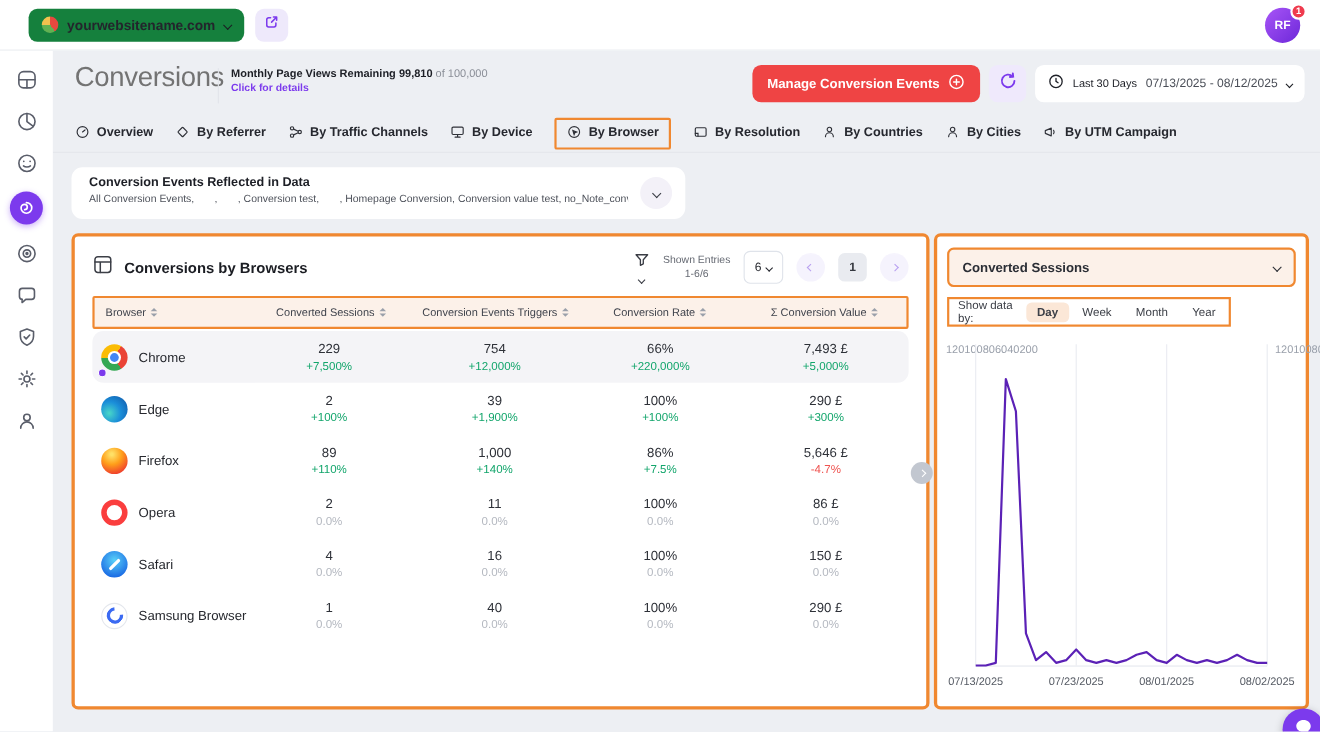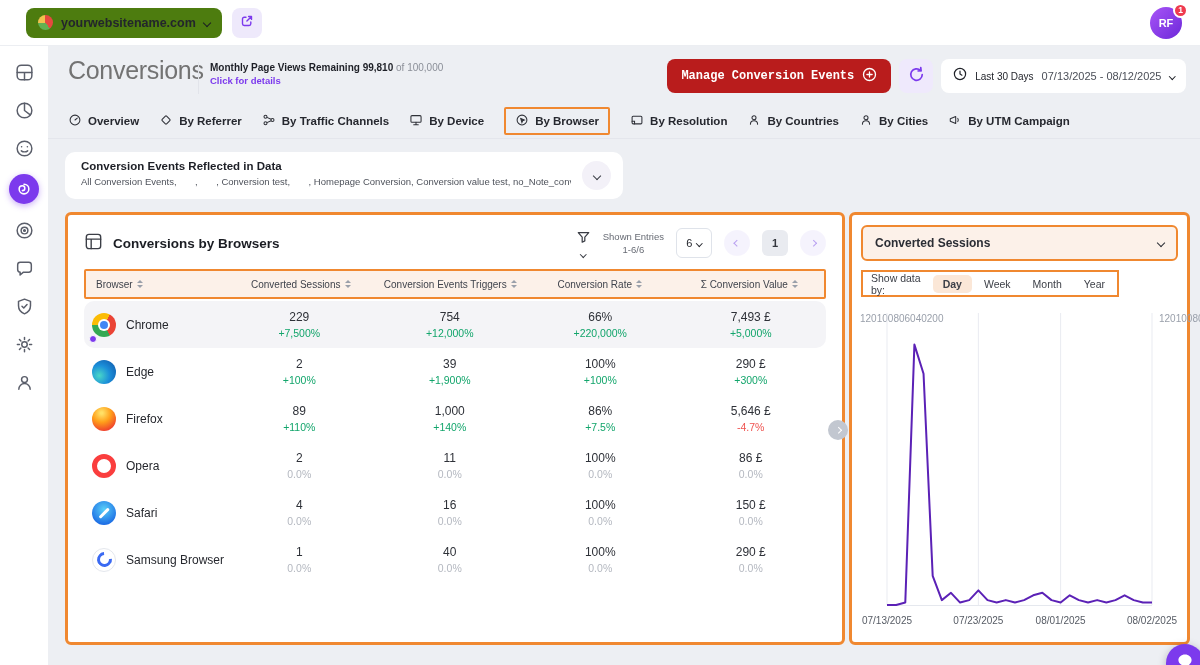--- a/index.html
+++ b/index.html
@@ -1,21 +1,21 @@
 <!DOCTYPE html>
 <html><head>
 <meta charset="utf-8">
 <style>
 *{margin:0;padding:0;box-sizing:border-box}
 html,body{width:1200px;height:665px}
 body{position:relative;overflow:hidden;background:#edeff3;font-family:"Liberation Sans",sans-serif;color:#1c1e24}
 
 
 .topbar{position:absolute;top:0;left:0;width:1200px;height:46px;background:#fff;display:flex;align-items:center;padding:0 18px 0 26px;z-index:5;border-bottom:1px solid #eceef2}
-.site-pill{display:flex;align-items:center;gap:8px;height:30px;background:#4d7c0f;border-radius:8px;padding:0 12px;cursor:pointer}
+.site-pill{display:flex;align-items:center;gap:8px;height:30px;background:#15803d;border-radius:8px;padding:0 12px;cursor:pointer}
 .favicon{width:15px;height:15px;border-radius:50%;background:conic-gradient(#e6493f 0 40%,#62b152 40% 75%,#f2c14e 75% 100%)}
 .site-label{font-size:12.5px;font-weight:600;color:#23252c}
 .chev{display:inline-block;width:6px;height:6px;border-right:1.5px solid currentColor;border-bottom:1.5px solid currentColor;transform:rotate(45deg)}
 .chev.sm{width:4.5px;height:4.5px}
 .chev.left{transform:rotate(135deg)}
 .chev.right{transform:rotate(-45deg)}
 .ext-btn{margin-left:10px;width:30px;height:30px;border-radius:8px;background:#eee9fb;display:flex;align-items:center;justify-content:center;cursor:pointer}
 .avatar-wrap{margin-left:auto;position:relative}
 .avatar{width:32px;height:32px;border-radius:50%;background:linear-gradient(135deg,#a855f7,#6d28d9);color:#fff;font-size:11px;font-weight:700;display:flex;align-items:center;justify-content:center}
 .badge{position:absolute;top:-4px;right:-6px;min-width:15px;height:15px;border-radius:8px;background:#ef3b4e;color:#fff;font-size:8.5px;font-weight:700;display:flex;align-items:center;justify-content:center;border:2px solid #fff;padding:0 2px}
@@ -29,21 +29,21 @@
 
 
 .page-title{position:absolute;left:20px;top:10px;font-size:25px;font-weight:400;color:#737373;letter-spacing:-.3px}
 .vdiv{position:absolute;left:150px;top:16px;height:32px;width:1px;background:#e2e4ea}
 .quota{position:absolute;left:162px;top:16px}
 .quota-line{font-size:10px;color:#1d1f26}
 .quota-label,.quota-value{font-weight:700}
 .quota-of{color:#8b8f98}
 .quota-link{font-size:9.5px;color:#7c3aed;margin-top:2px;font-weight:600;cursor:pointer}
 .header-actions{position:absolute;right:14px;top:13px;display:flex;align-items:center;gap:8px}
-.manage-btn{height:34px;background:#b91c1c;border-radius:8px;color:#fff;font-size:12px;font-weight:700;display:flex;align-items:center;gap:8px;padding:0 14px;border:none;cursor:pointer;font-family:Liberation Mono, monospace}
+.manage-btn{height:34px;background:#ef4444;border-radius:8px;color:#fff;font-size:12px;font-weight:700;display:flex;align-items:center;gap:8px;padding:0 14px;border:none;cursor:pointer;font-family:Liberation Sans, sans-serif}
 .refresh-btn{width:34px;height:34px;border-radius:8px;background:#efe9fc;display:flex;align-items:center;justify-content:center;cursor:pointer}
 .date-pill{height:34px;background:#fff;border-radius:8px;display:flex;align-items:center;gap:8px;padding:0 12px;cursor:pointer}
 .date-main{font-size:10px;font-weight:400;color:#1d1f26}
 .date-range{font-size:11px;color:#4b4f58}
 
 
 .tabs{position:absolute;left:20px;top:58px;display:flex;align-items:center;gap:20px;height:34px}
 .tab{display:flex;align-items:center;gap:6px;font-size:11.5px;font-weight:600;color:#26282f;cursor:pointer;white-space:nowrap}
 .tab.active{border:2.5px solid #f08830;padding:4px 9px;border-radius:2px}
 .tabs-divider{position:absolute;left:0;right:0;top:92px;height:1px;background:#e4e6ec}

